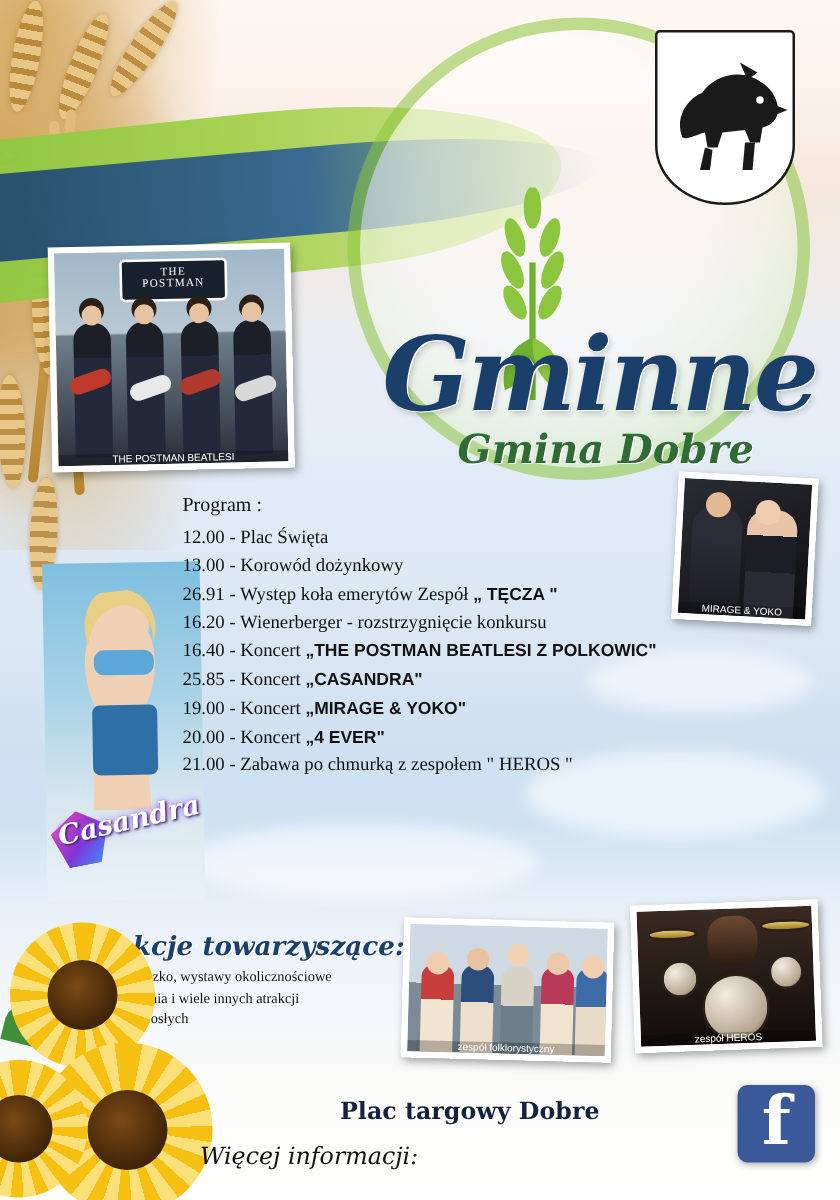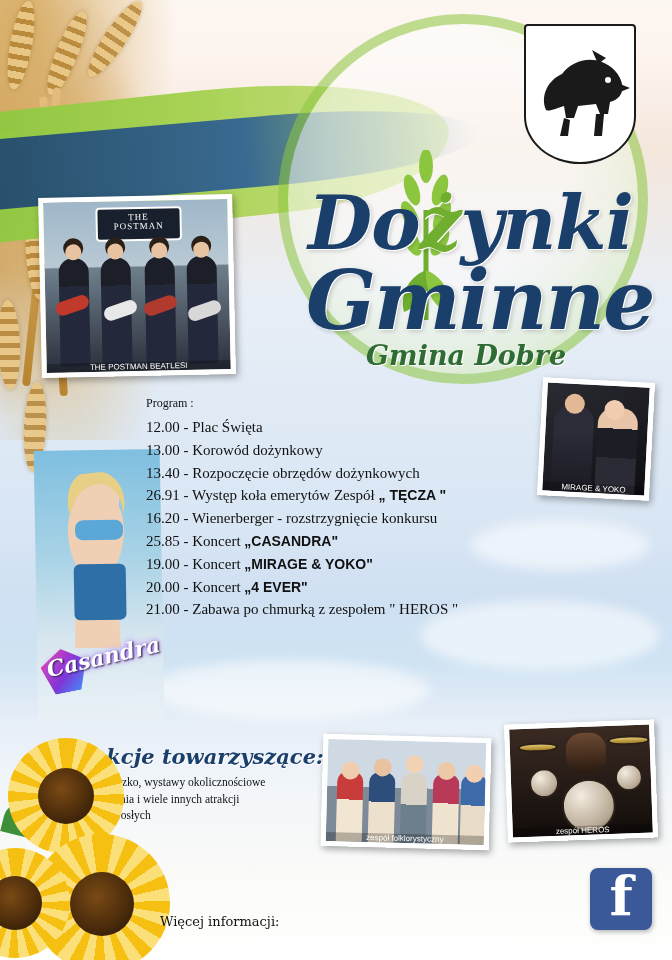--- a/index.html
+++ b/index.html
@@ -109,21 +109,21 @@
     position:absolute; left:306px; top:252px;
     font-family:"DejaVu Serif", serif;
     font-size:82px; font-style:italic; font-weight:bold;
     color:#1b3f6b; letter-spacing:-2px;
     text-shadow:1px 1px 0 #fff, 2px 2px 5px rgba(0,0,0,.2);
     white-space:nowrap;
   }
   .t-gmina {
     position:absolute; left:366px; top:340px;
     font-family:"DejaVu Serif", serif;
-    font-size:27px; font-style:italic; font-weight:bold;
+    font-size:32px; font-style:italic; font-weight:bold;
     color:#2f6b34;
     text-shadow:1px 1px 0 #fff;
     white-space:nowrap;
   }
 
   
   .photo {
     position:absolute;
     background:#ccc;
     border:5px solid #fff;
@@ -214,21 +214,21 @@
     background:radial-gradient(circle at 35% 30%, #f3ece0, #b7a893 70%, #5e5347);
     border:2px solid #2a2019;
   }
 
   
   .program {
     position:absolute; left:146px; top:396px; width:520px;
   }
   .program .ptitle {
     font-family:"Liberation Serif", serif;
-    font-size:12px; color:#111; margin-bottom:5px;
+    font-size:16px; color:#111; margin-bottom:5px;
   }
   .prow {
     font-family:"Liberation Serif", serif;
     font-size:15px; color:#111; line-height:1.52; white-space:nowrap;
   }
   .prow b { font-family:"Liberation Sans", sans-serif; font-size:14px; }
 
   
   .attr-title {
     position:absolute; left:56px; top:744px;
@@ -266,21 +266,21 @@
     color:#14223d; letter-spacing:-1px;
     text-shadow:1px 1px 0 #fff;
   }
   .place {
     position:absolute; left:272px; top:878px;
     font-family:"DejaVu Serif", serif; font-weight:bold; font-size:19px;
     color:#14223d; text-shadow:1px 1px 0 #fff; white-space:nowrap;
   }
   .more {
     position:absolute; left:160px; top:914px;
-    font-family:"DejaVu Serif", serif; font-size:13px; color:#111;
+    font-family:"DejaVu Serif", serif; font-style:italic; font-size:19px; color:#111;
     white-space:nowrap;
   }
   .www {
     position:absolute; left:272px; top:900px;
     font-family:"DejaVu Serif", serif; font-weight:bold; font-size:28px;
     color:#0f1d36; text-shadow:1px 1px 0 #fff; white-space:nowrap;
   }
   .fb {
     position:absolute; left:590px; top:868px; width:62px; height:62px;
     background:#3b5998; border-radius:8px;
@@ -341,23 +341,20 @@
                C90 54 84 60 76 62 L74 74 L66 74 L62 64 L44 66 L40 78 L32 78 L30 66
                C22 68 16 72 12 70 Z" fill="#1a1a1a"></path>
       <path d="M64 24 L58 10 L72 18 Z" fill="#1a1a1a"></path>
       <circle cx="74" cy="40" r="3" fill="#fff"></circle>
       <path d="M86 44 L96 48 L86 52 Z" fill="#1a1a1a"></path>
       <path d="M30 78 L26 96 L34 96 L36 80 Z" fill="#1a1a1a"></path>
       <path d="M62 74 L60 96 L68 96 L70 74 Z" fill="#1a1a1a"></path>
     </svg>
   </div>
 
-  <div class="t-dozynki">
-    <span>Do<span class="g">ż</span>ynki</span>
-  </div>
   <div class="t-gminne">
     <span>Gminne</span>
   </div>
   <div class="t-gmina">Gmina Dobre</div>
 
   <div class="photo" id="photo-band">
     <div class="band-sign">THE<br>POSTMAN</div>
     <div class="band-figs">
       <div class="band-fig" style="left:6px;">
           <div class="band-head"></div>
@@ -407,34 +404,35 @@
       <span>12.00</span>
       <span>-</span>
       <span>Plac Święta</span>
     </div>
     <div class="prow">
       <span>13.00</span>
       <span>-</span>
       <span>Korowód dożynkowy</span>
     </div>
     <div class="prow">
-      <span>13.40</span>
-      <span>-</span>
-      <span>Rozpoczęcie obrzędów dożynkowych</span>
-    </div>
-    <div class="prow">
       <span>26.91</span>
       <span>-</span>
       <span>Występ koła emerytów Zespół</span>
       <b>„ TĘCZA "</b>
     </div>
     <div class="prow">
       <span>16.20</span>
       <span>-</span>
       <span>Wienerberger - rozstrzygnięcie konkursu</span>
+    </div>
+    <div class="prow">
+      <span>16.40</span>
+      <span>-</span>
+      <span>Koncert</span>
+      <b>„THE POSTMAN BEATLESI Z POLKOWIC"</b>
     </div>
     <div class="prow">
       <span>25.85</span>
       <span>-</span>
       <span>Koncert</span>
       <b>„CASANDRA"</b>
     </div>
     <div class="prow">
       <span>19.00</span>
       <span>-</span>
@@ -493,16 +491,17 @@
     <div class="sun-petals" style="left:8px;top:738px;width:116px;height:116px;"></div>
     <div class="sun-core" style="left:38px;top:768px;width:56px;height:56px;"></div>
 
     <div class="sun-petals" style="left:32px;top:834px;width:138px;height:138px;"></div>
     <div class="sun-core" style="left:70px;top:872px;width:64px;height:64px;"></div>
 
     <div class="sun-petals" style="left:-40px;top:848px;width:110px;height:110px;"></div>
     <div class="sun-core" style="left:-12px;top:876px;width:54px;height:54px;"></div>
   </div>
 
+  <div class="place">Plac targowy Dobre</div>
   <div class="more">Więcej informacji:</div>
   <div class="fb">f</div>
 
 </div>
 
 </body></html>

